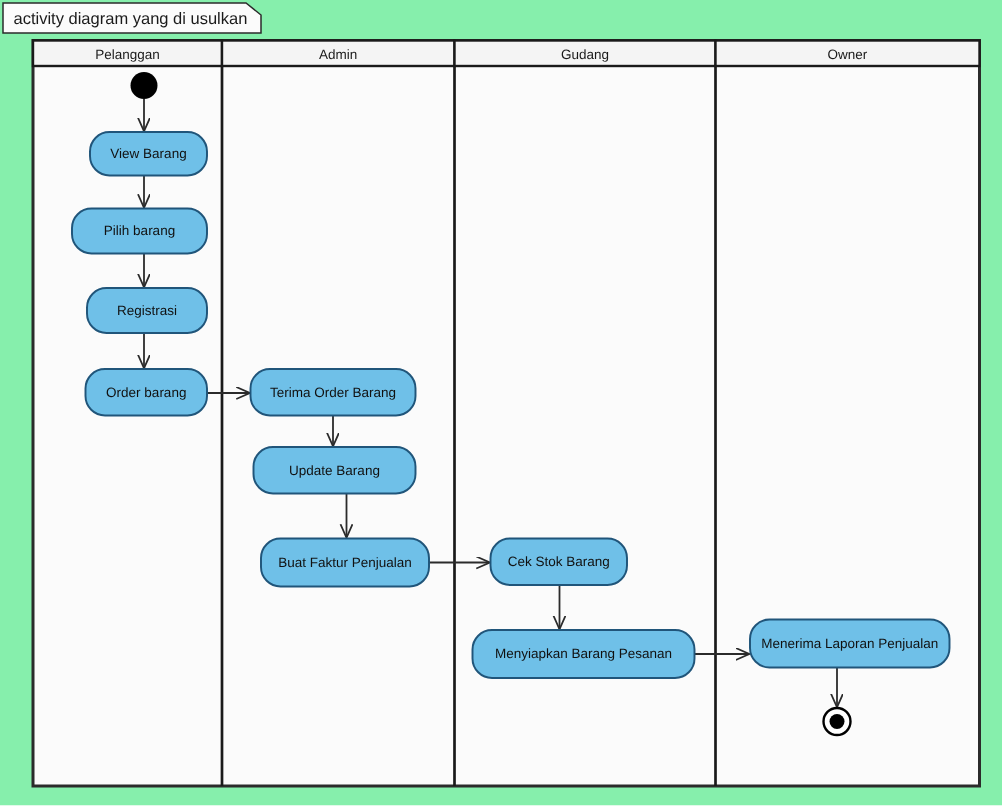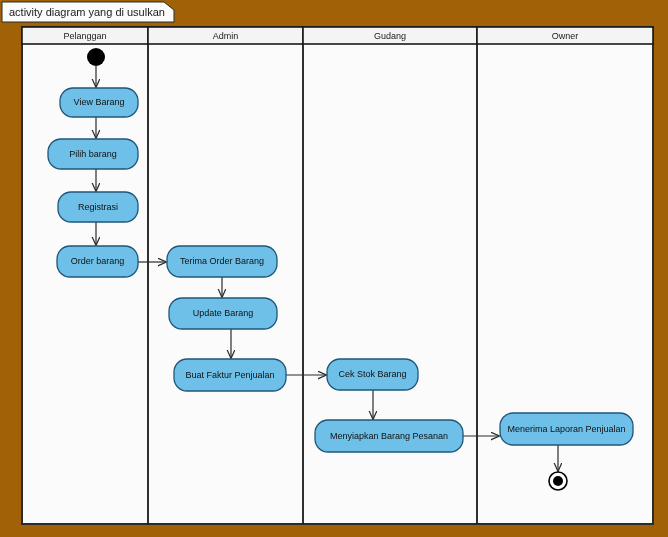--- a/index.html
+++ b/index.html
@@ -10,21 +10,21 @@
   body {
     width: 668px;
     height: 537px;
     overflow: hidden;
     font-family: "Liberation Sans", sans-serif;
   }
   #canvas {
     position: relative;
     width: 668px;
     height: 537px;
-    background: #a16207;
+    background: #86efac;
   }
   #diagram-svg {
     position: absolute;
     left: 0;
     top: 0;
   }
   .frame-title-text {
     font-family: "Liberation Sans", sans-serif;
     font-size: 11px;
     fill: #1a1a1a;

